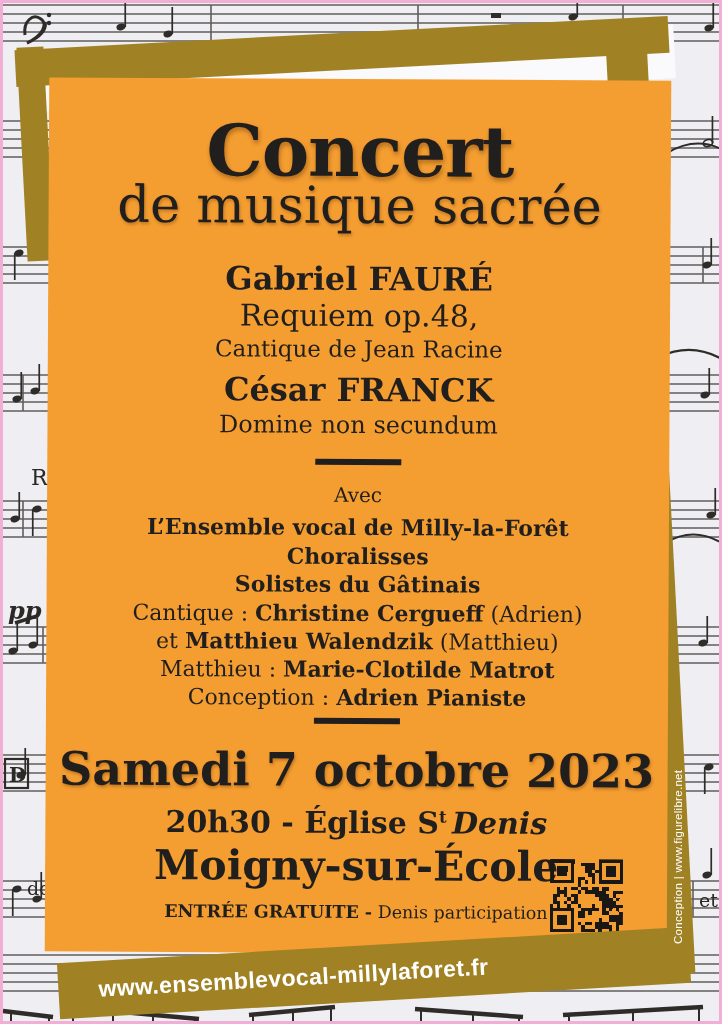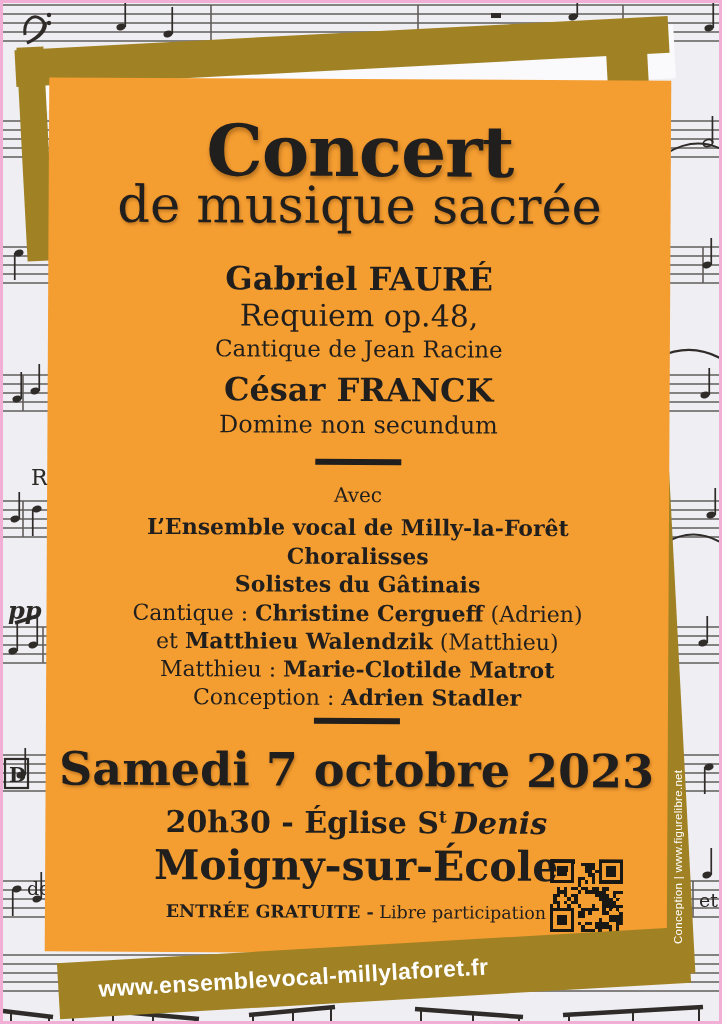--- a/index.html
+++ b/index.html
@@ -161,33 +161,33 @@
       <span>et</span>
       <span class="b">Matthieu Walendzik</span>
       <span>(Matthieu)</span>
     </div>
     <div class="t pl p3">
       <span>Matthieu :</span>
       <span class="b">Marie-Clotilde Matrot</span>
     </div>
     <div class="t pl p4">
       <span>Conception :</span>
-      <span class="b">Adrien Stadler</span>
+      <span class="b">Adrien Pianiste</span>
     </div>
 
     <div class="divider d2"></div>
 
     <div class="t date">Samedi 7 octobre 2023</div>
     <div class="t place">
       <span>20h30 - Église S</span><sup>t</sup><span class="after-sup">Denis</span>
     </div>
     <div class="t city">Moigny-sur-École</div>
     <div class="t admission">
       <span class="b">ENTRÉE GRATUITE -</span>
-      <span>Libre participation</span>
+      <span>Denis participation</span>
     </div>
 
     <svg id="qr-svg" class="qr" viewBox="0 0 21 21" shape-rendering="crispEdges" fill="#1A1814">
         <rect x="0" y="0" width="1" height="1"></rect>
         <rect x="1" y="0" width="1" height="1"></rect>
         <rect x="2" y="0" width="1" height="1"></rect>
         <rect x="3" y="0" width="1" height="1"></rect>
         <rect x="4" y="0" width="1" height="1"></rect>
         <rect x="5" y="0" width="1" height="1"></rect>
         <rect x="6" y="0" width="1" height="1"></rect>

